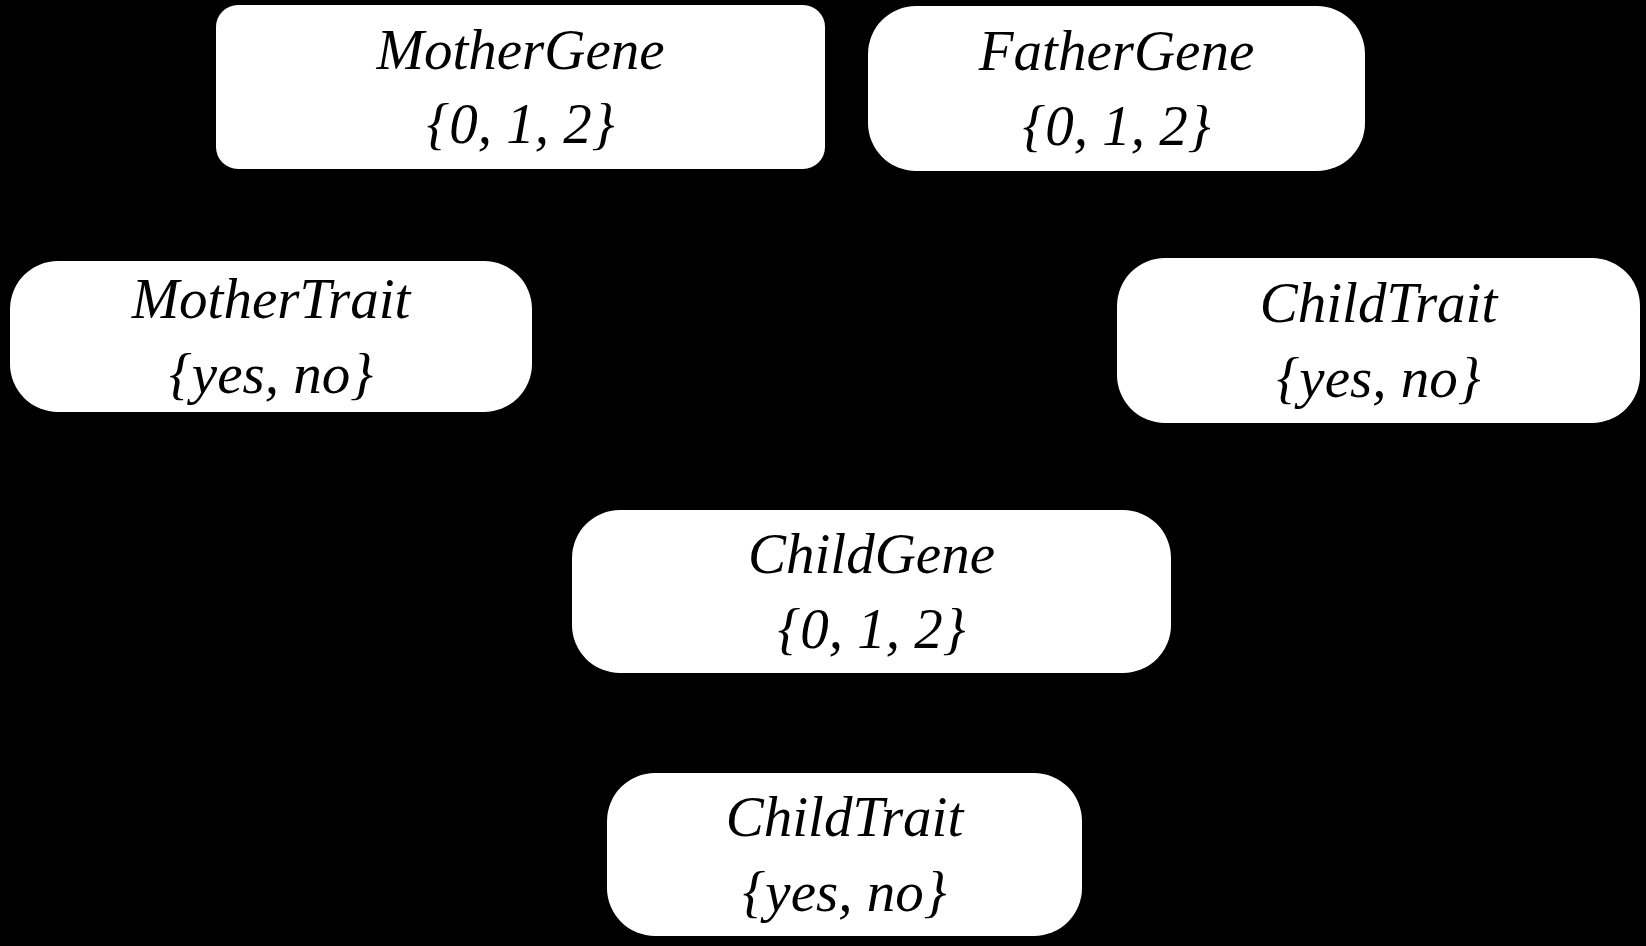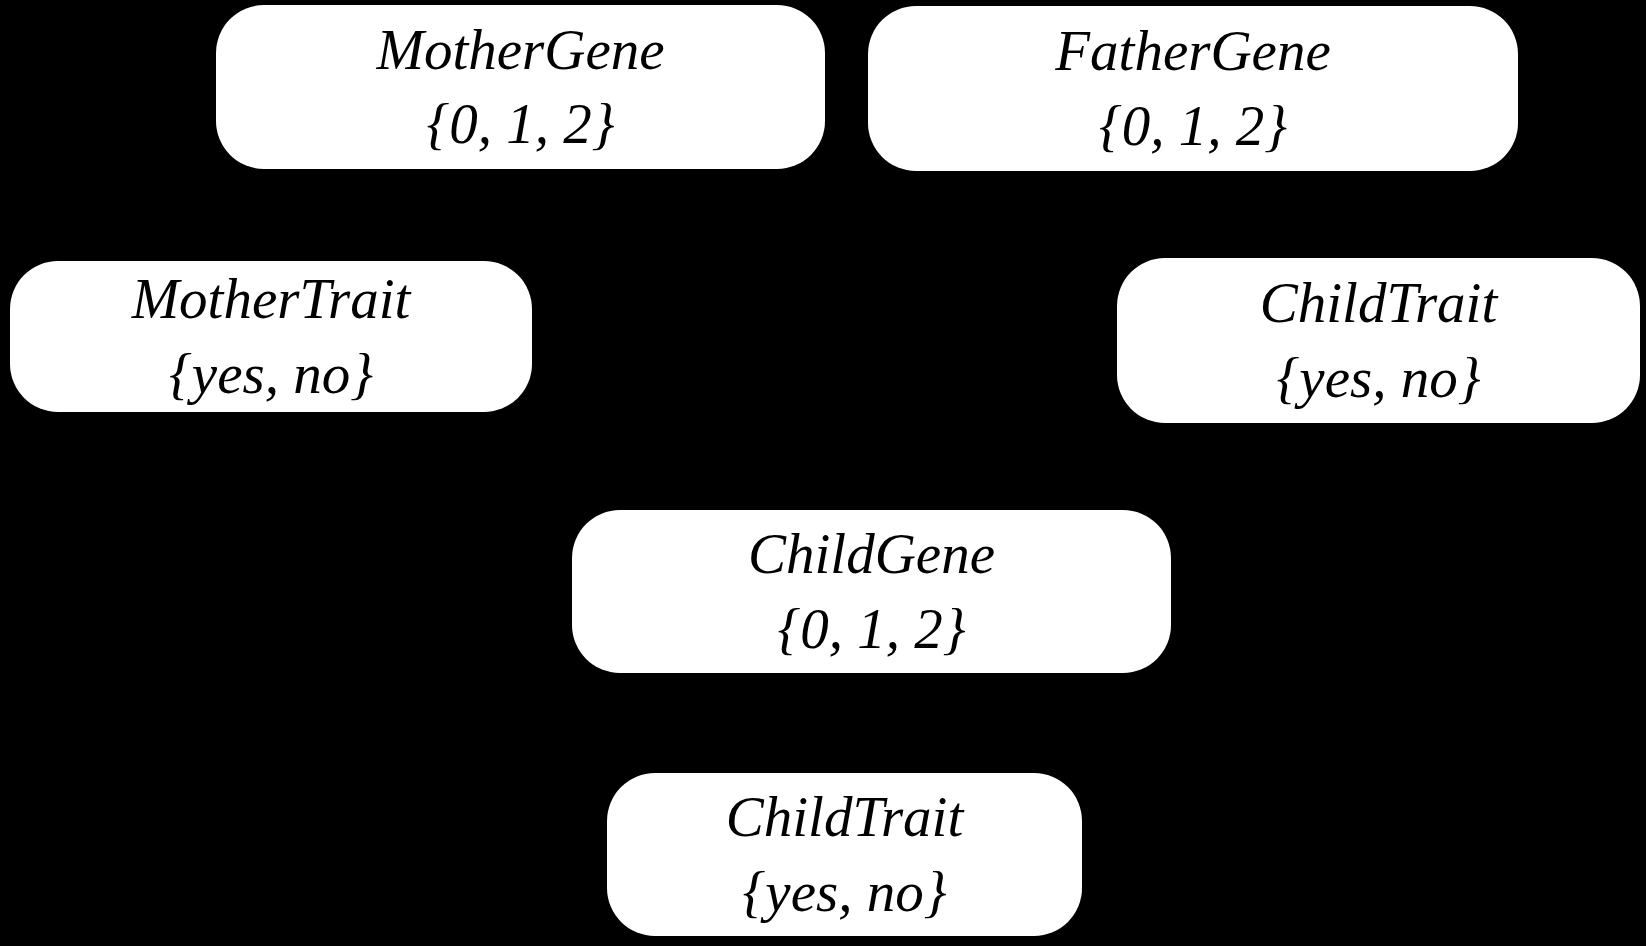--- a/index.html
+++ b/index.html
@@ -34,25 +34,25 @@
     white-space: nowrap;
   }
   .node-label, .node-domain {
     display: block;
   }
 </style>
 </head>
 <body>
 
 <div class="canvas" id="canvas">
-    <div class="node" style="left: 216px; top: 5px; width: 609px; height: 164px;">
+    <div class="node" style="left: 216px; top: 5px; width: 609px; height: 164px; border-radius: 22px;">
     <span class="node-label">MotherGene</span>
     <span class="node-domain">{0, 1, 2}</span>
   </div>
-    <div class="node" style="left: 868px; top: 6px; width: 650px; height: 165px;">
+    <div class="node" style="left: 868px; top: 6px; width: 497px; height: 165px;">
     <span class="node-label">FatherGene</span>
     <span class="node-domain">{0, 1, 2}</span>
   </div>
     <div class="node" style="left: 10px; top: 261px; width: 522px; height: 151px;">
     <span class="node-label">MotherTrait</span>
     <span class="node-domain">{yes, no}</span>
   </div>
     <div class="node" style="left: 1117px; top: 258px; width: 523px; height: 165px;">
     <span class="node-label">ChildTrait</span>
     <span class="node-domain">{yes, no}</span>

